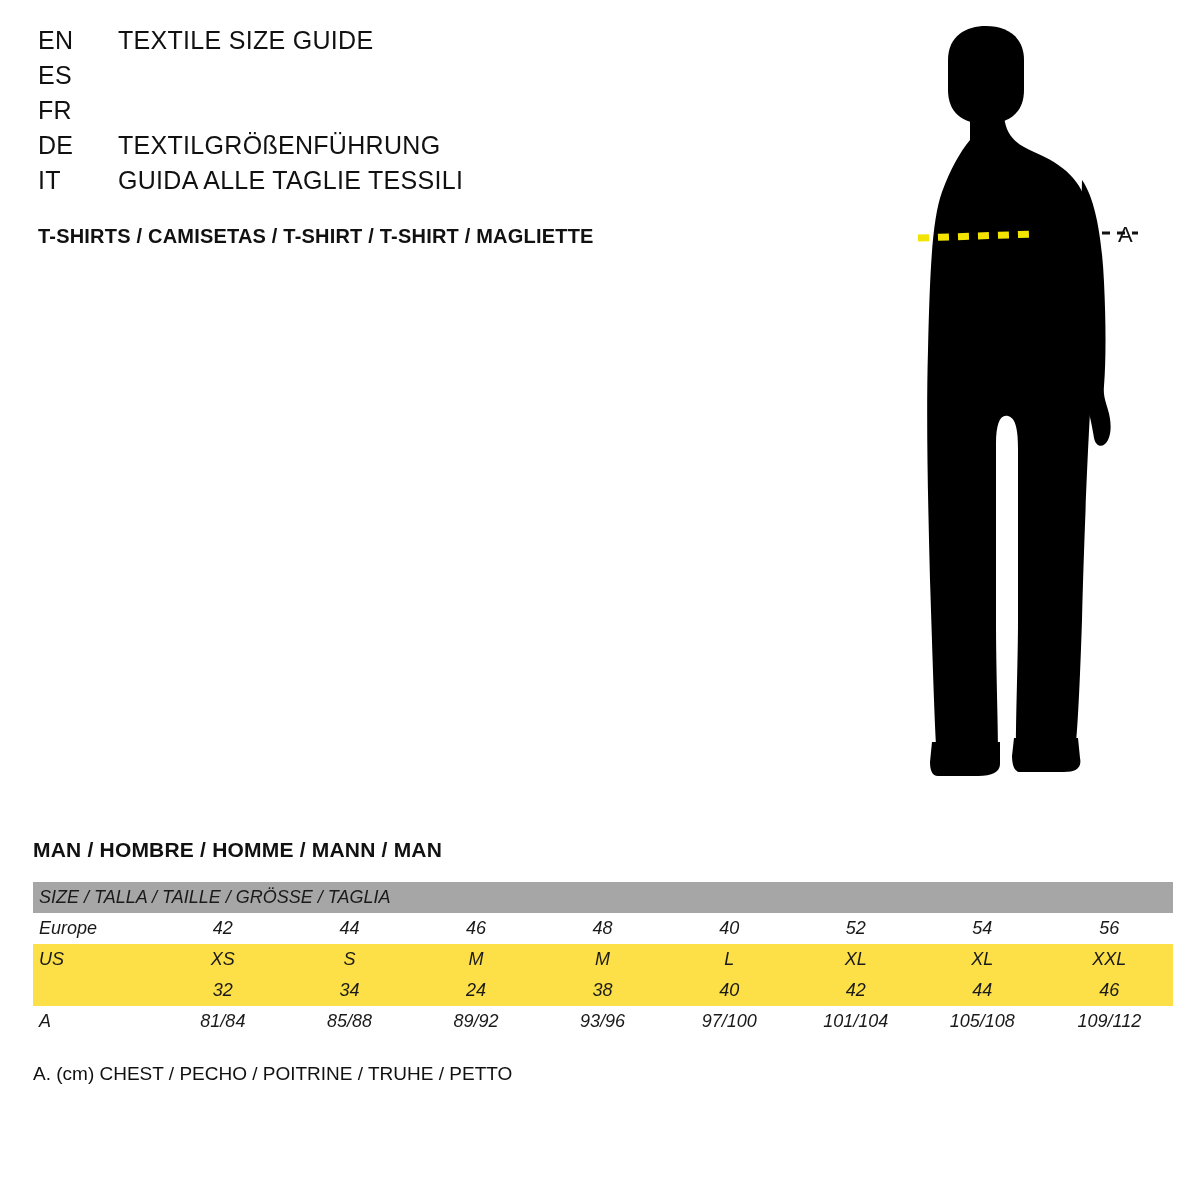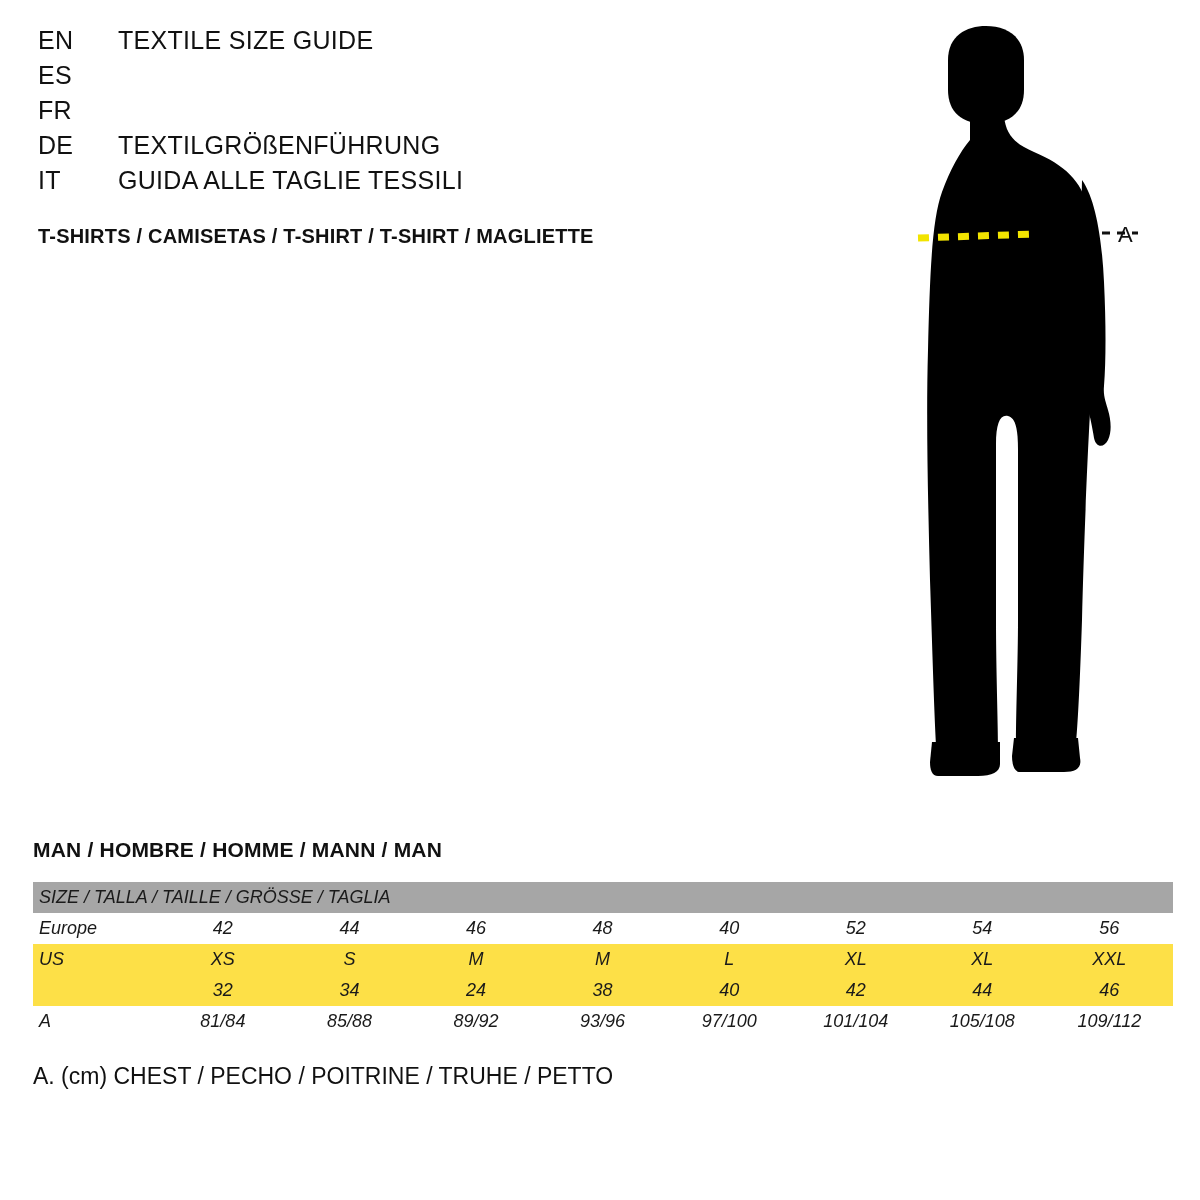--- a/index.html
+++ b/index.html
@@ -111,21 +111,21 @@
   td.val-cell { text-align: center; }
   tr.band-dark td { background: #a6a6a6; }
   tr.band-white td { background: #ffffff; }
   tr.band-light td { background: #fde047; }
   tr.header-row td {
     font-size: 18px;
     color: #1a1a1a;
   }
   .footnote {
     margin-top: 26px;
-    font-size: 23px;
+    font-size: 19px;
     color: #111;
     white-space: nowrap;
   }
 </style>
 </head>
 <body>
 
 <div class="page">
 
   <div class="lang-block">

